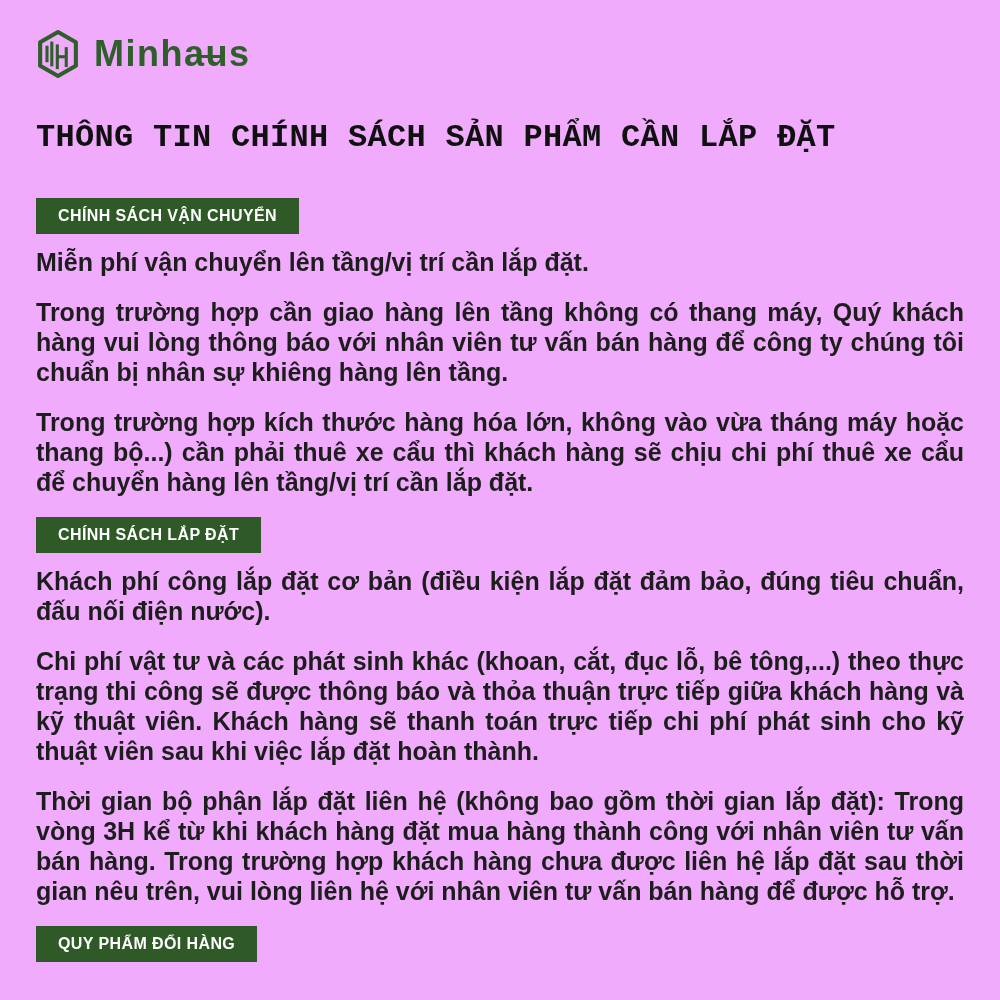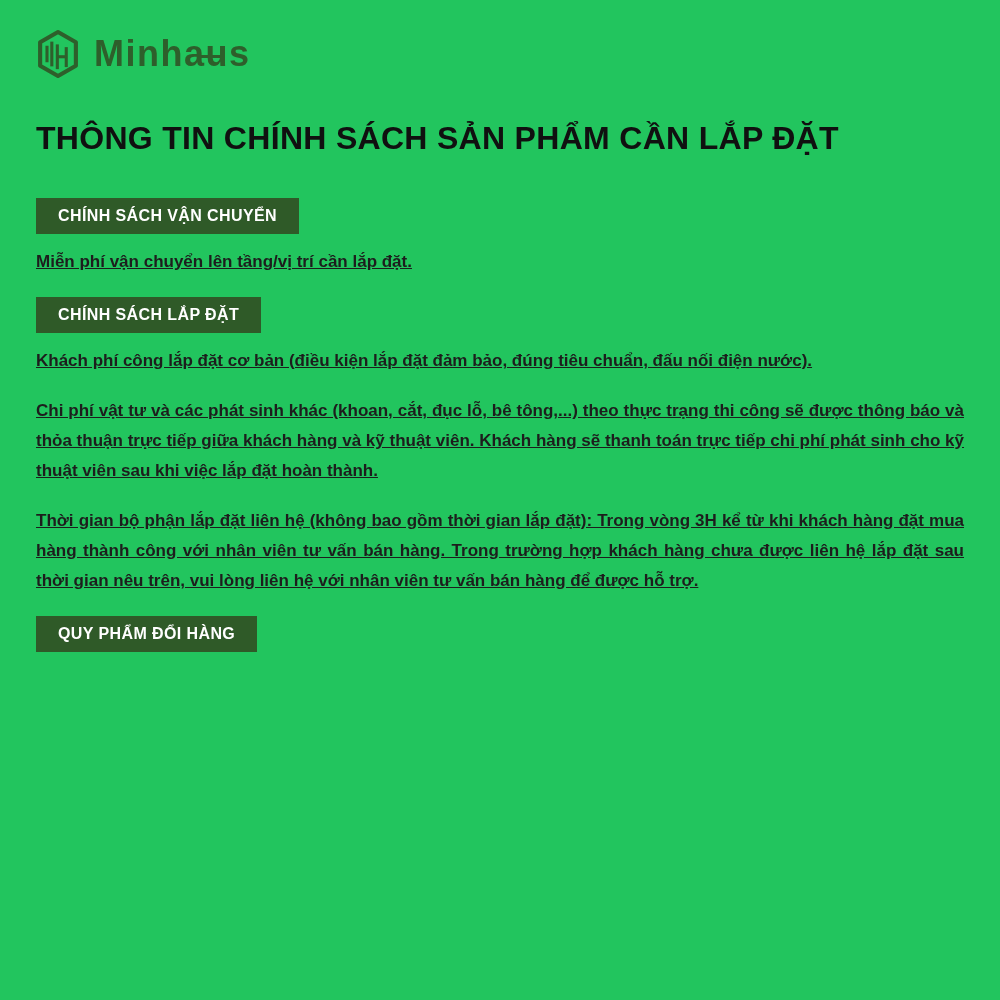--- a/index.html
+++ b/index.html
@@ -8,21 +8,21 @@
     width: 1000px;
     height: 1000px;
     font-family: "Liberation Sans", "DejaVu Sans", sans-serif;
     color: #1d1d1d;
     overflow: hidden;
   }
   .page {
     width: 1000px;
     height: 1000px;
     padding: 28px 36px 0 36px;
-    background: #22c55e;
+    background: #f0abfc;
   }
   
   .brand-header {
     display: flex;
     align-items: center;
     gap: 14px;
     height: 52px;
   }
   .brand-logo-icon { display: inline-flex; }
   .brand-wordmark {
@@ -43,36 +43,37 @@
     background: #2e5f2b;
   }
   
   .page-title {
     margin-top: 36px;
     font-size: 32px;
     line-height: 44px;
     font-weight: 800;
     color: #101010;
     letter-spacing: 0.3px;
+    font-family: Liberation Mono, monospace;
   }
   
-  .content { margin-top: 38px; text-decoration: underline; }
+  .content { margin-top: 38px; }
   .section-badge {
     display: inline-block;
     background: #2f5a28;
     color: #ffffff;
     font-size: 16px;
     line-height: 16px;
     font-weight: 700;
     letter-spacing: 0.4px;
     padding: 10px 22px;
     margin-bottom: 13px;
   }
   .policy-paragraph {
-    font-size: 17px;
+    font-size: 25px;
     line-height: 30px;
     font-weight: 600;
     text-align: justify;
     color: #1d1d1d;
     margin-bottom: 20px;
   }
 </style>
 </head>
 <body>
 
@@ -92,20 +93,22 @@
     <span class="brand-wordmark">Minhaus</span>
   </header>
 
   <h1 class="page-title">THÔNG TIN CHÍNH SÁCH SẢN PHẨM CẦN LẮP ĐẶT</h1>
 
   <main class="content">
 
     <section>
       <div class="section-badge">CHÍNH SÁCH VẬN CHUYỂN</div>
       <p class="policy-paragraph">Miễn phí vận chuyển lên tầng/vị trí cần lắp đặt.</p>
+      <p class="policy-paragraph">Trong trường hợp cần giao hàng lên tầng không có thang máy, Quý khách hàng vui lòng thông báo với nhân viên tư vấn bán hàng để công ty chúng tôi chuẩn bị nhân sự khiêng hàng lên tầng.</p>
+      <p class="policy-paragraph">Trong trường hợp kích thước hàng hóa lớn, không vào vừa tháng máy hoặc thang bộ...) cần phải thuê xe cẩu thì khách hàng sẽ chịu chi phí thuê xe cẩu để chuyển hàng lên tầng/vị trí cần lắp đặt.</p>
     </section>
 
     <section>
       <div class="section-badge">CHÍNH SÁCH LẮP ĐẶT</div>
       <p class="policy-paragraph">Khách phí công lắp đặt cơ bản (điều kiện lắp đặt đảm bảo, đúng tiêu chuẩn, đấu nối điện nước).</p>
       <p class="policy-paragraph">Chi phí vật tư và các phát sinh khác (khoan, cắt, đục lỗ, bê tông,...) theo thực trạng thi công sẽ được thông báo và thỏa thuận trực tiếp giữa khách hàng và kỹ thuật viên. Khách hàng sẽ thanh toán trực tiếp chi phí phát sinh cho kỹ thuật viên sau khi việc lắp đặt hoàn thành.</p>
       <p class="policy-paragraph">Thời gian bộ phận lắp đặt liên hệ (không bao gồm thời gian lắp đặt): Trong vòng 3H kể từ khi khách hàng đặt mua hàng thành công với nhân viên tư vấn bán hàng. Trong trường hợp khách hàng chưa được liên hệ lắp đặt sau thời gian nêu trên, vui lòng liên hệ với nhân viên tư vấn bán hàng để được hỗ trợ.</p>
     </section>
 
     <section>

